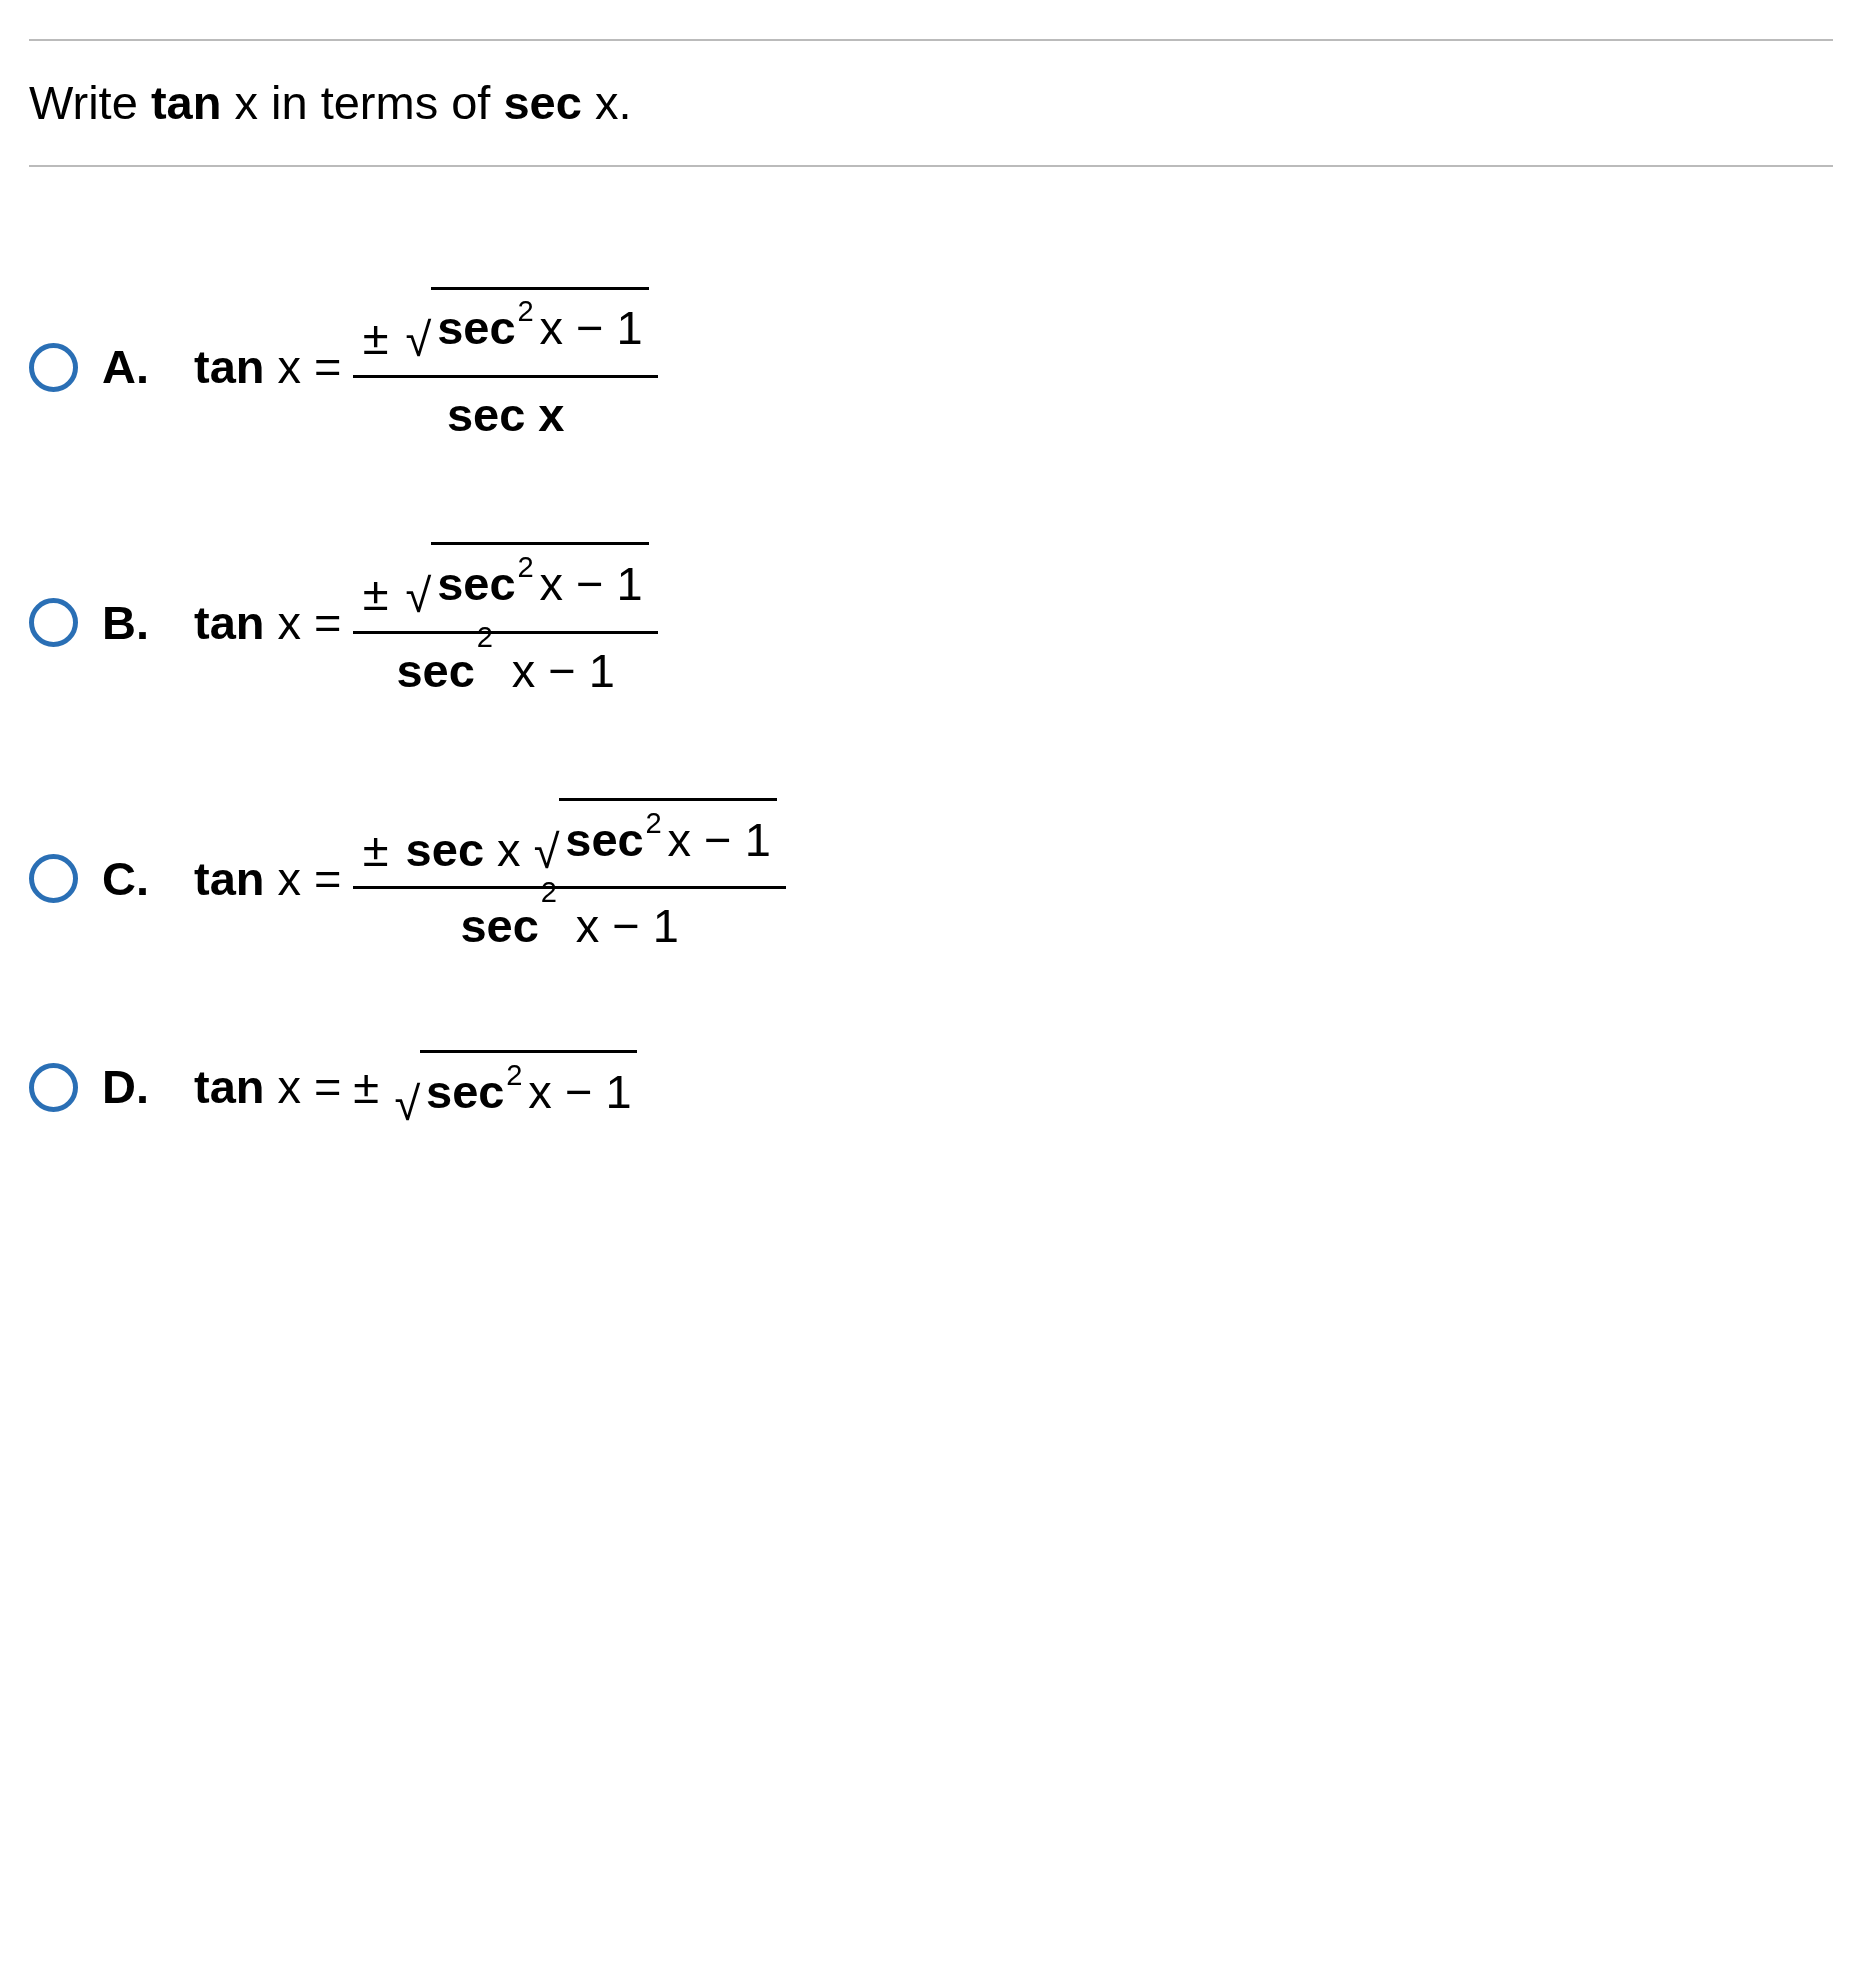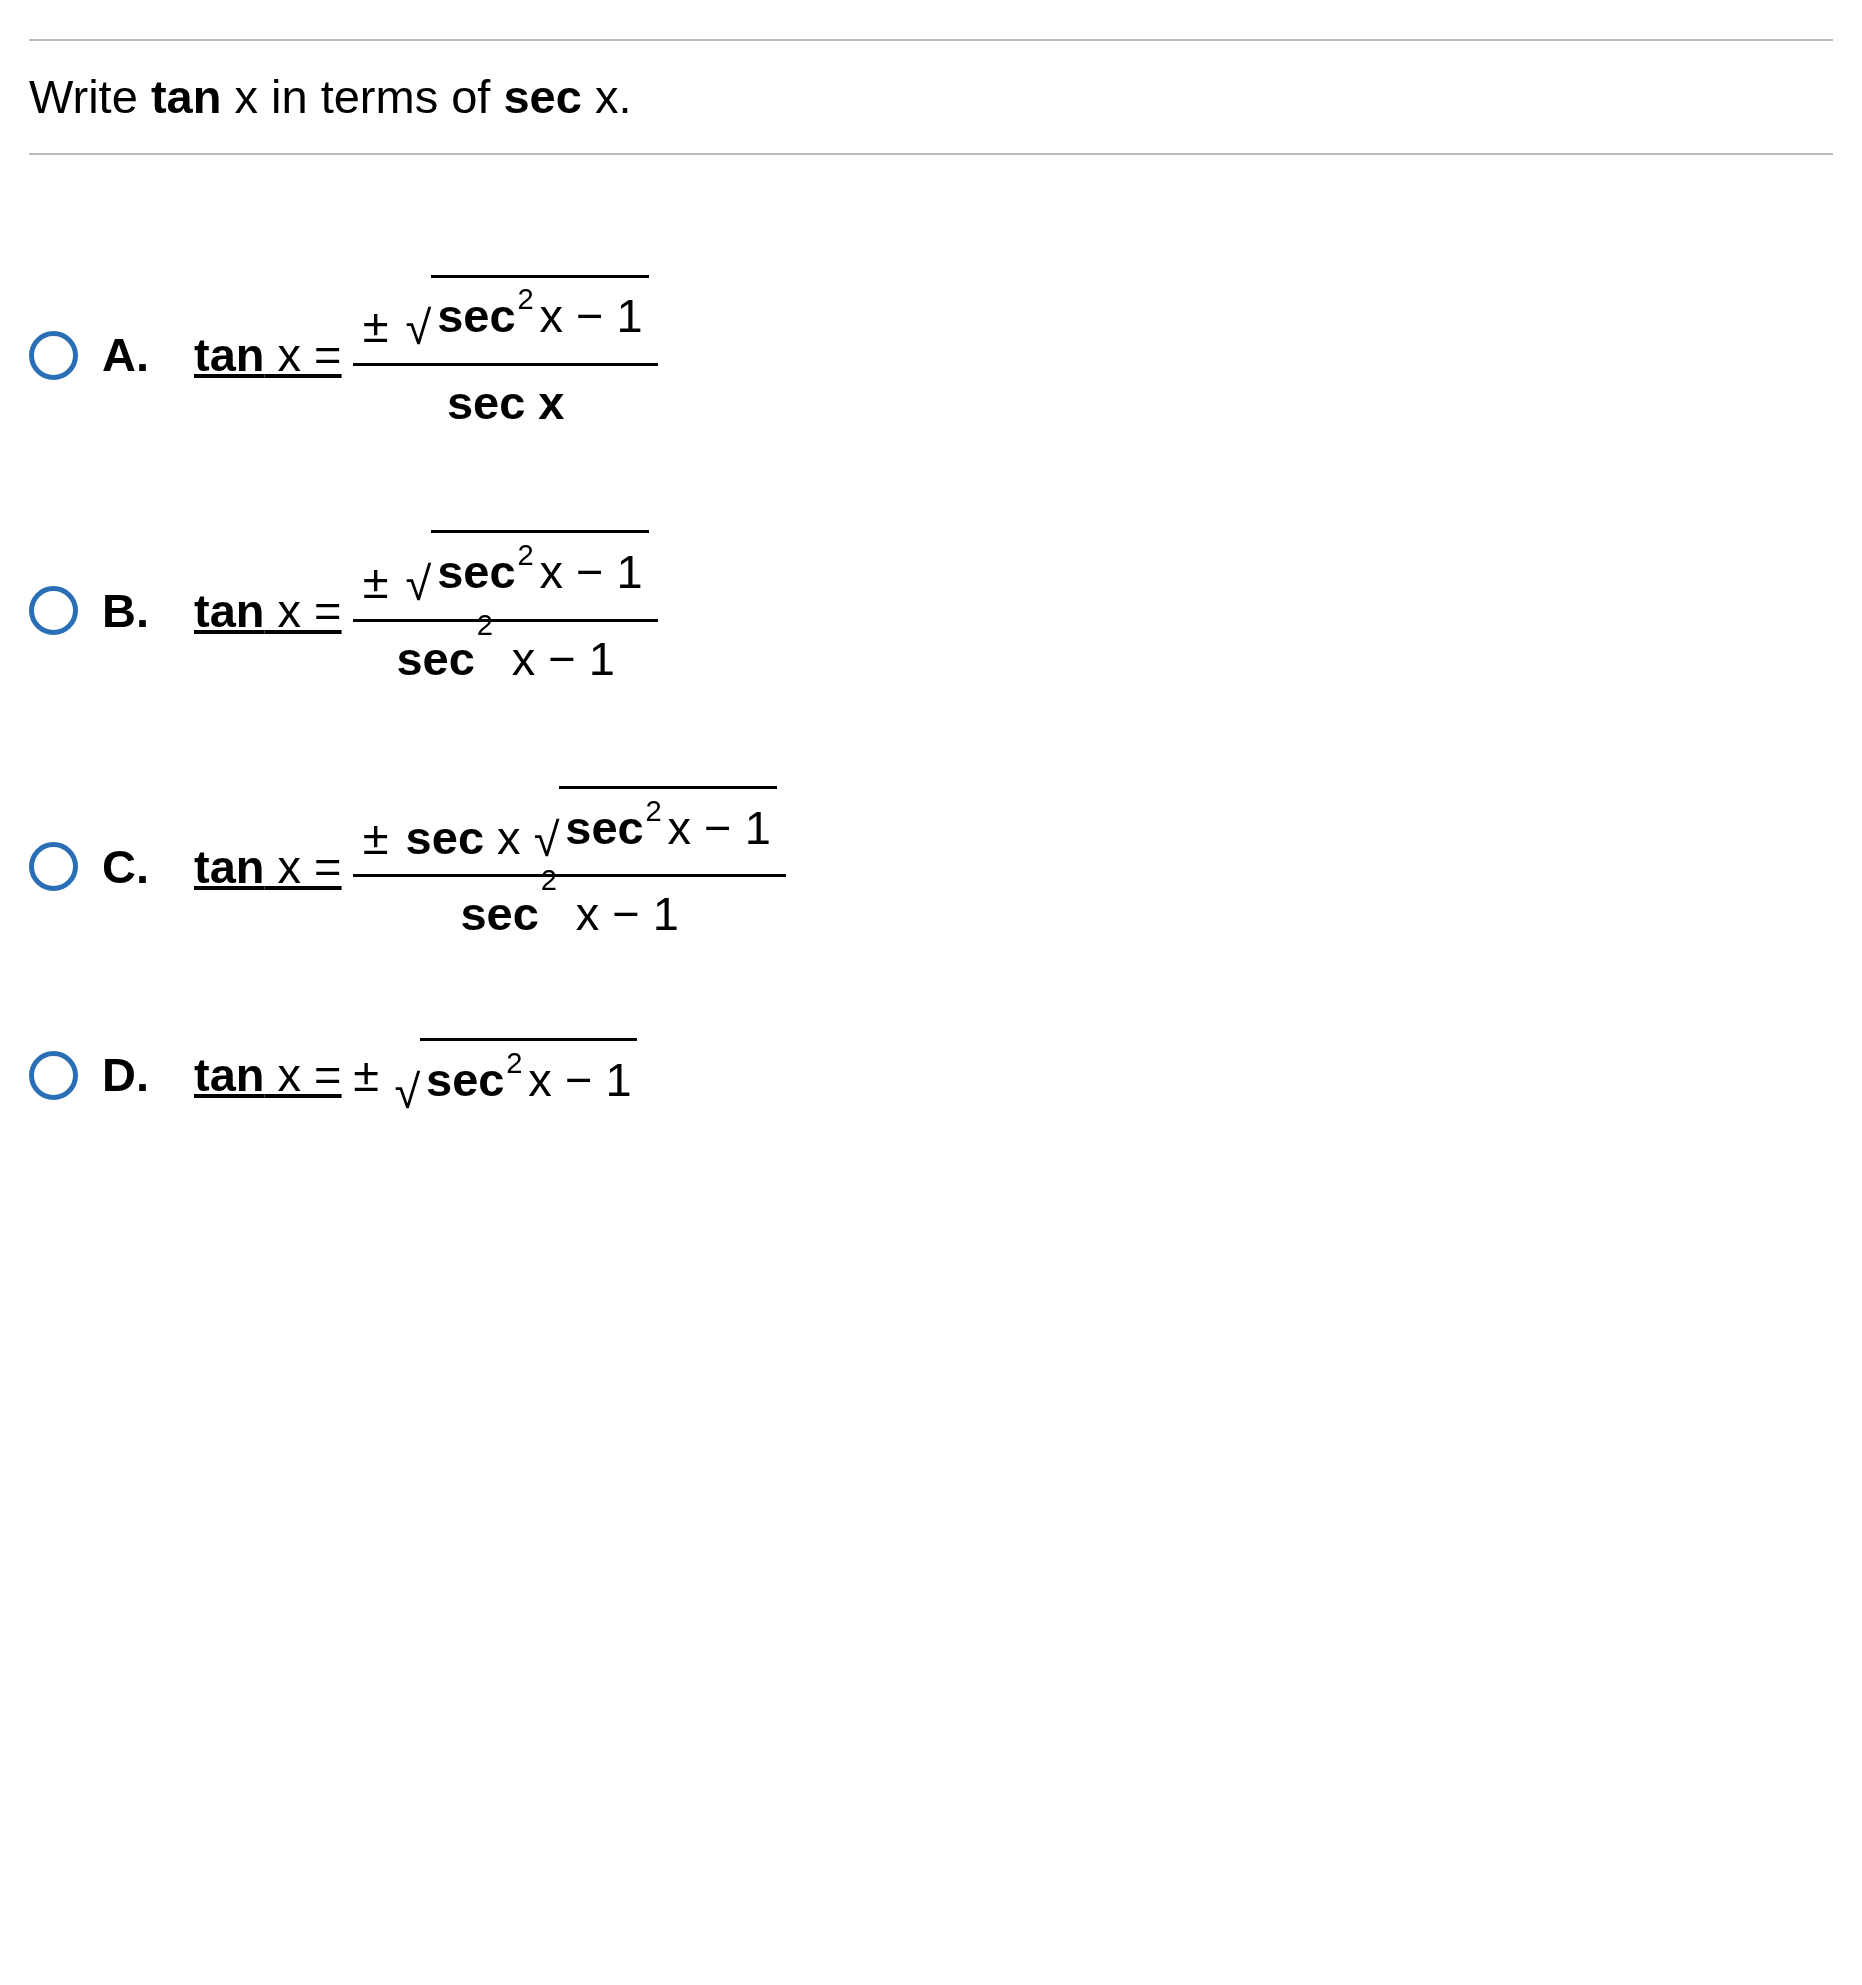--- a/index.html
+++ b/index.html
@@ -1,25 +1,25 @@
 <!DOCTYPE html>
 <html><head>
 <meta charset="utf-8">
 <style>
   html,body{margin:0;padding:0;background:#fff;color:#000;}
   body{font-family:Arial,Helvetica,sans-serif;font-size:47px;line-height:1.4;padding:39px 29px 97px;}
-  .question-box{border-top:2.9px solid #bbb;border-bottom:2.9px solid #bbb;padding:23px 0;margin-bottom:116px;}
+  .question-box{border-top:2.9px solid #bbb;border-bottom:2.9px solid #bbb;padding:29px 0;margin-bottom:116px;}
   .question-text{font-weight:400;}
   .question-text b{font-weight:700;}
   .options{display:flex;flex-direction:column;gap:87px;}
   .option{display:flex;align-items:center;gap:24px;}
   .radio{width:49px;height:49px;border:5.8px solid #2a6fb5;border-radius:50%;flex-shrink:0;box-sizing:border-box;}
   .opt-label{font-weight:700;width:68px;flex-shrink:0;}
   .formula{display:flex;align-items:center;gap:11.6px;}
-  .lhs{white-space:nowrap;font-weight:400;text-decoration:underline;}
+  .lhs{white-space:nowrap;font-weight:400;}
   .lhs b{font-weight:700;}
   .frac{display:inline-flex;flex-direction:column;align-items:center;vertical-align:middle;}
   .num,.den{padding:3.9px 9.7px;white-space:nowrap;}
   .fracline{border-top:3.9px solid #000;width:100%;}
   .sqrt{display:inline-flex;align-items:flex-end;position:relative;vertical-align:baseline;}
   .surd{font-size:1.0em;line-height:1;position:relative;top:1.9px;}
   .radicand{border-top:3.9px solid #000;padding:5.8px 5.8px 0 5.8px;display:inline-flex;align-items:baseline;min-height:1.2em;}
   sup.p2{font-size:0.62em;position:relative;top:-0.8em;margin-left:1.9px;margin-right:5.8px;}
   .pm{margin-right:3.9px;}
   b{font-weight:700;}

